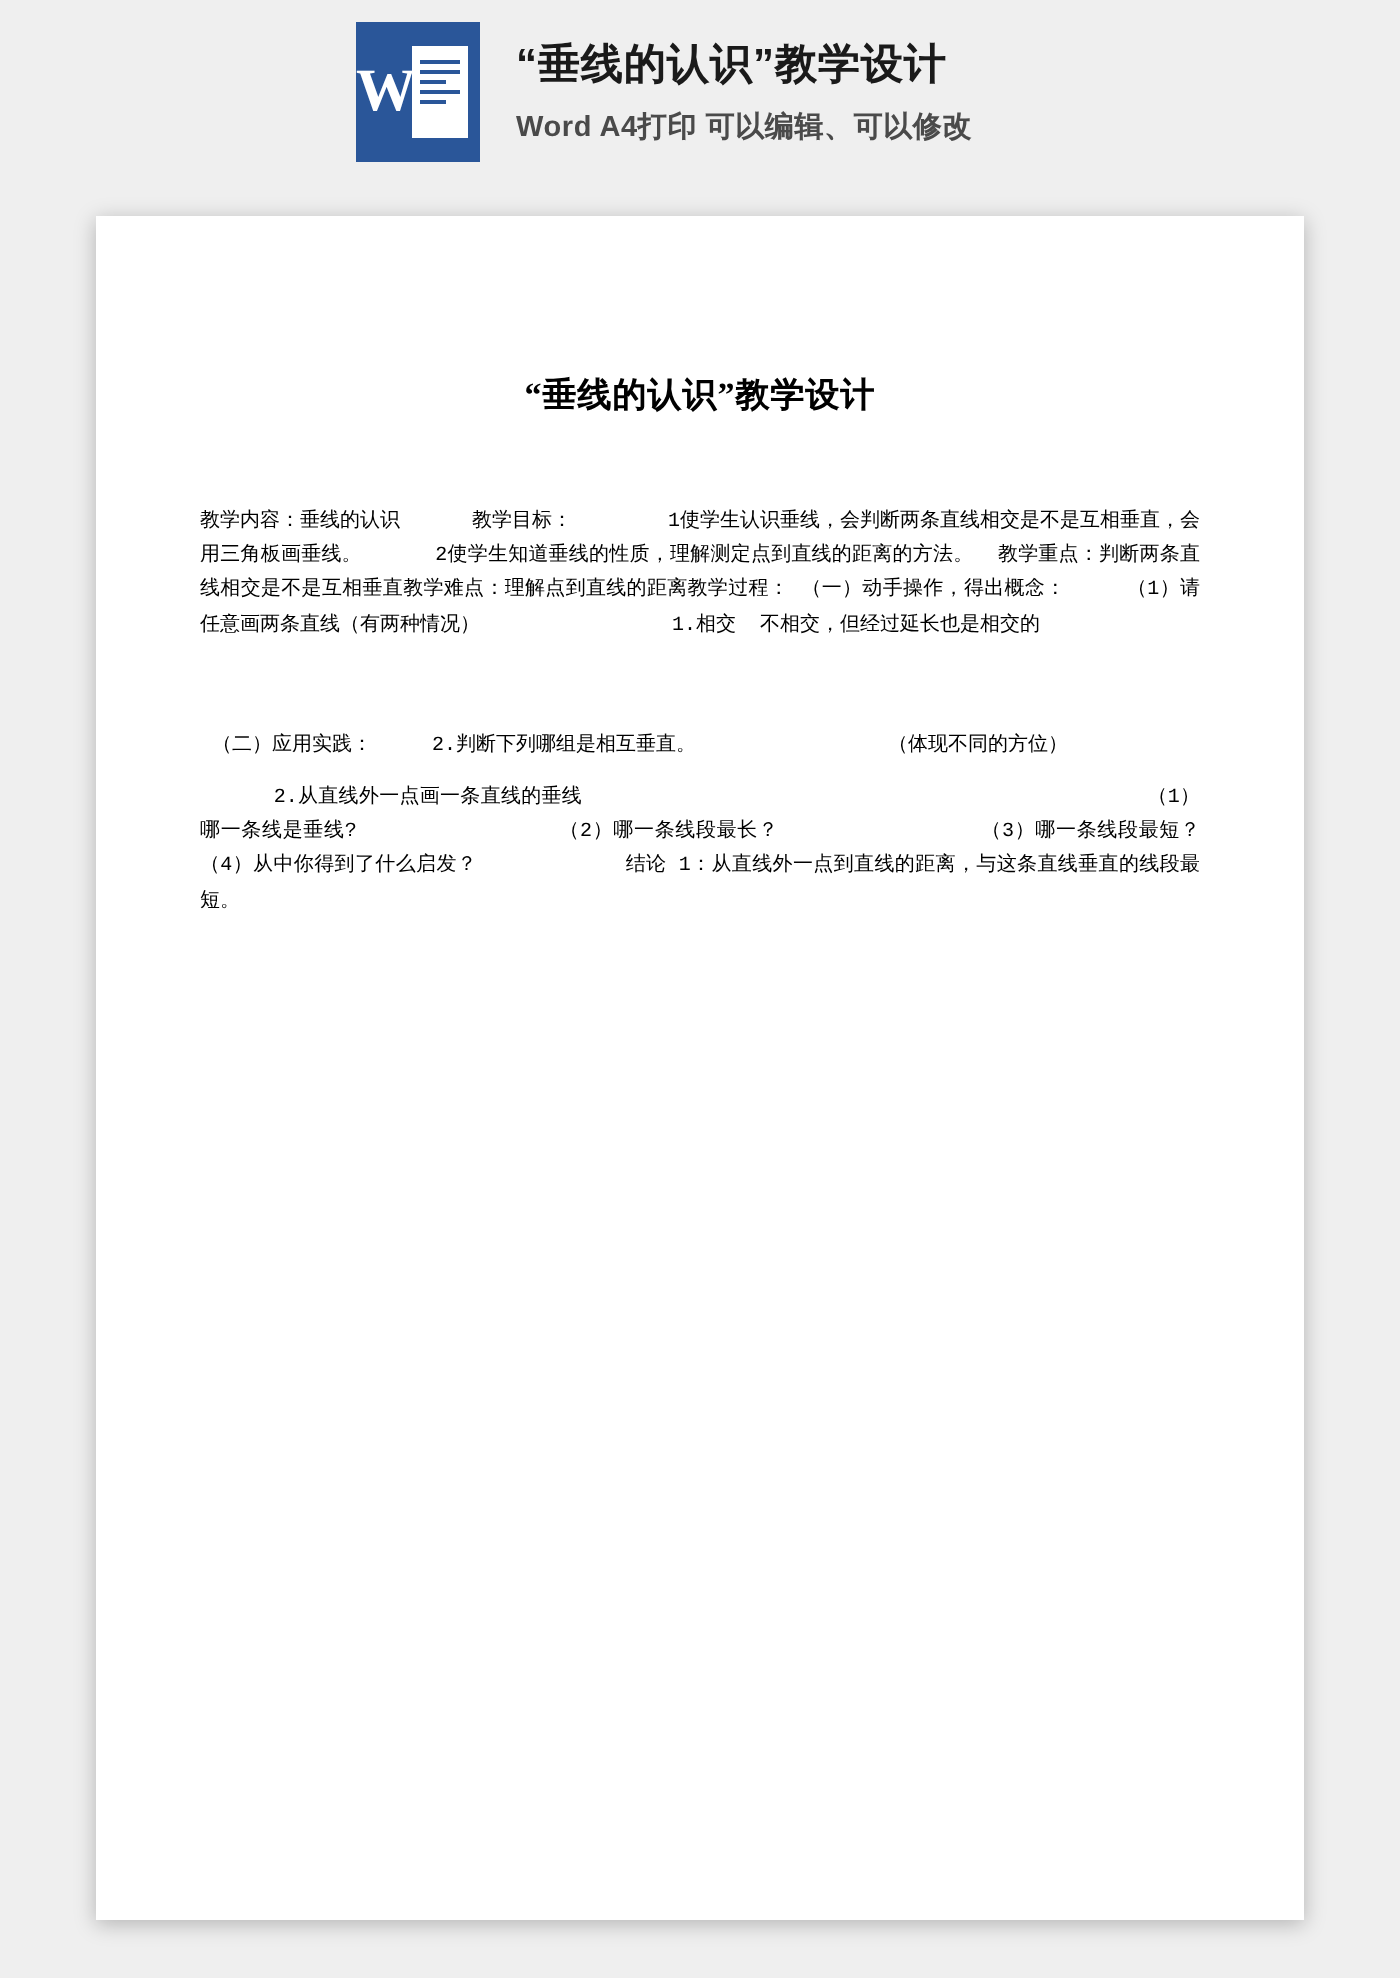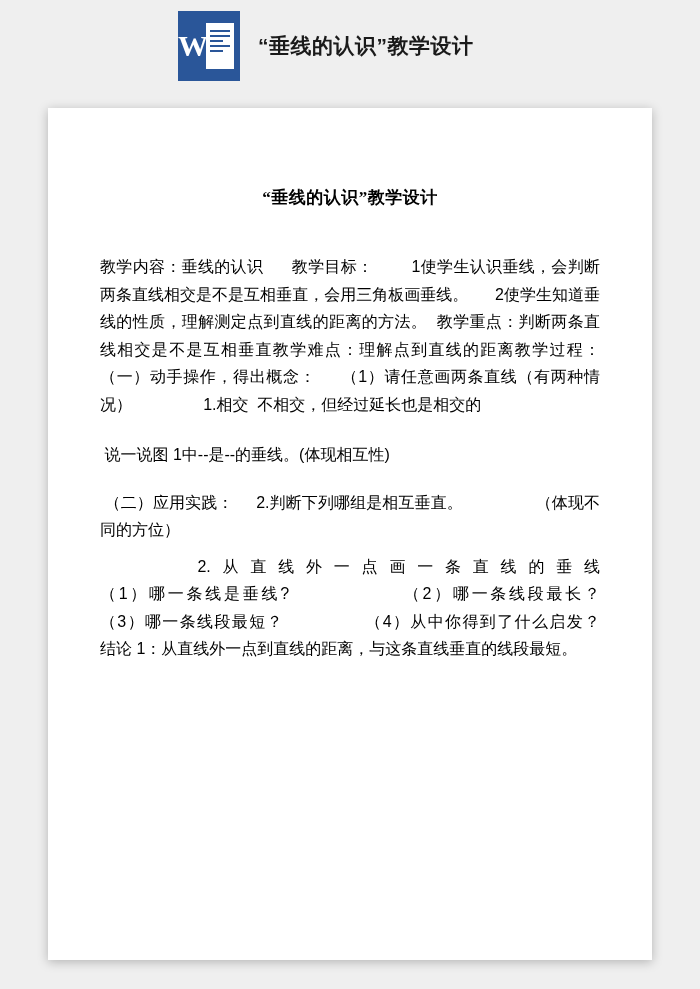--- a/index.html
+++ b/index.html
@@ -98,22 +98,22 @@
     text-align: center;
     font-family: "Liberation Serif", serif;
     font-size: 17px;
     font-weight: bold;
     color: #000;
     margin-top: 22px;
     margin-bottom: 44px;
     letter-spacing: 0.5px;
   }
   .para {
-    font-family: Liberation Sans, sans-serif;
-    font-size: 16px;
+    font-family: Liberation Mono, monospace;
+    font-size: 10px;
     line-height: 1.72;
     color: #000;
     text-align: justify;
     margin: 0 0 9px 0;
     white-space: pre-wrap;
   }
   .para.gap-top { margin-top: 20px; }
   .para.gap-small { margin-top: 11px; }
 
   .spacer-block { height: 14px; }
@@ -127,28 +127,28 @@
     <div class="doc-page">
       <span></span>
         <span></span>
         <span class="short"></span>
         <span></span>
         <span class="short"></span>
     </div>
   </div>
   <div class="header-text">
     <div class="header-title">“垂线的认识”教学设计</div>
+    <div class="header-sub">Word A4打印 可以编辑、可以修改</div>
   </div>
 </div>
 
 <div class="page-wrap">
   <div class="page">
     <div class="doc-title">“垂线的认识”教学设计</div>
 
     <p class="para">教学内容：垂线的认识      教学目标：        1使学生认识垂线，会判断两条直线相交是不是互相垂直，会用三角板画垂线。      2使学生知道垂线的性质，理解测定点到直线的距离的方法。  教学重点：判断两条直线相交是不是互相垂直教学难点：理解点到直线的距离教学过程： （一）动手操作，得出概念：     （1）请任意画两条直线（有两种情况）                1.相交  不相交，但经过延长也是相交的</p>
 
     <div class="spacer-block"></div>
 
-    <p class="para"> 说一说图 1中--是--的垂线。(体现相互性)</p>
     <p class="para gap-top"> （二）应用实践：     2.判断下列哪组是相互垂直。                （体现不同的方位）</p>
     <p class="para">      2.从直线外一点画一条直线的垂线                                              （1）哪一条线是垂线?                （2）哪一条线段最长？                （3）哪一条线段最短？              （4）从中你得到了什么启发？            结论 1：从直线外一点到直线的距离，与这条直线垂直的线段最短。</p>
   </div>
 </div>
 
 </body></html>

